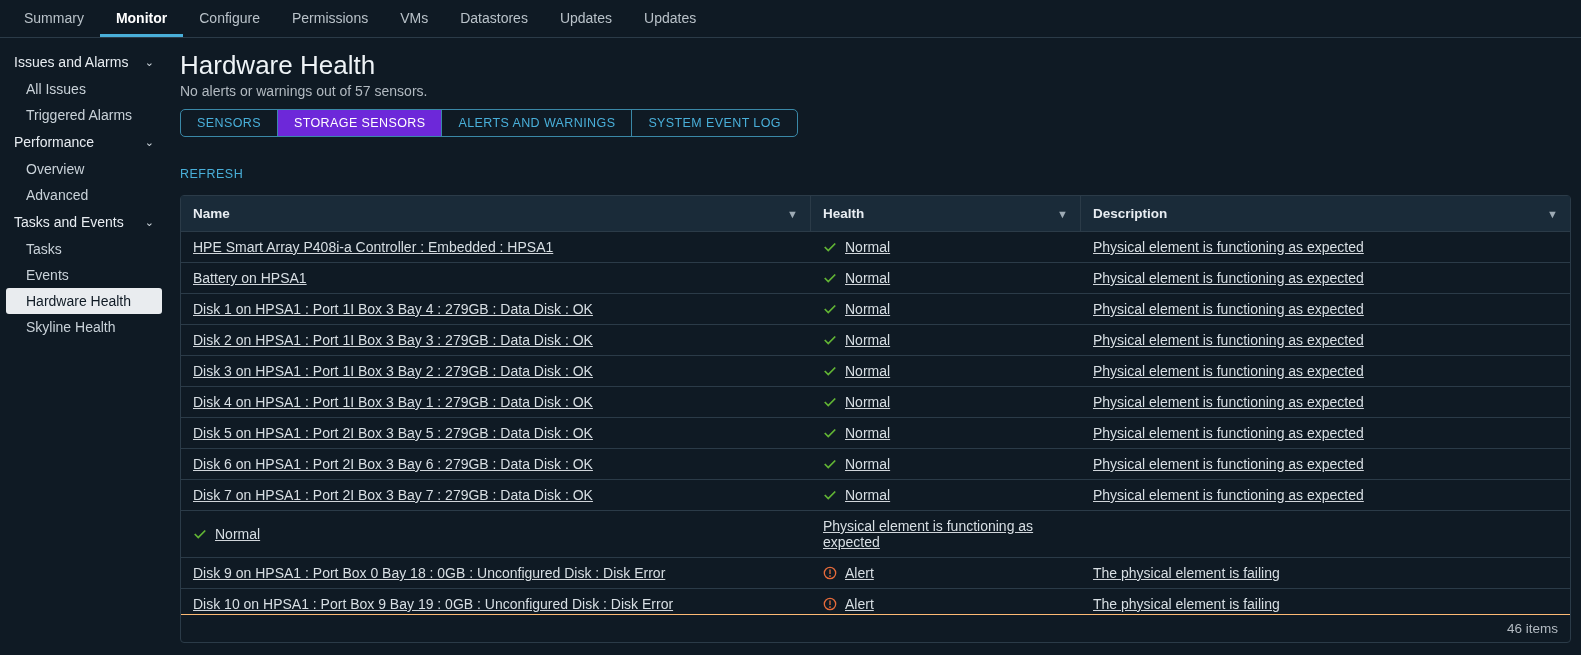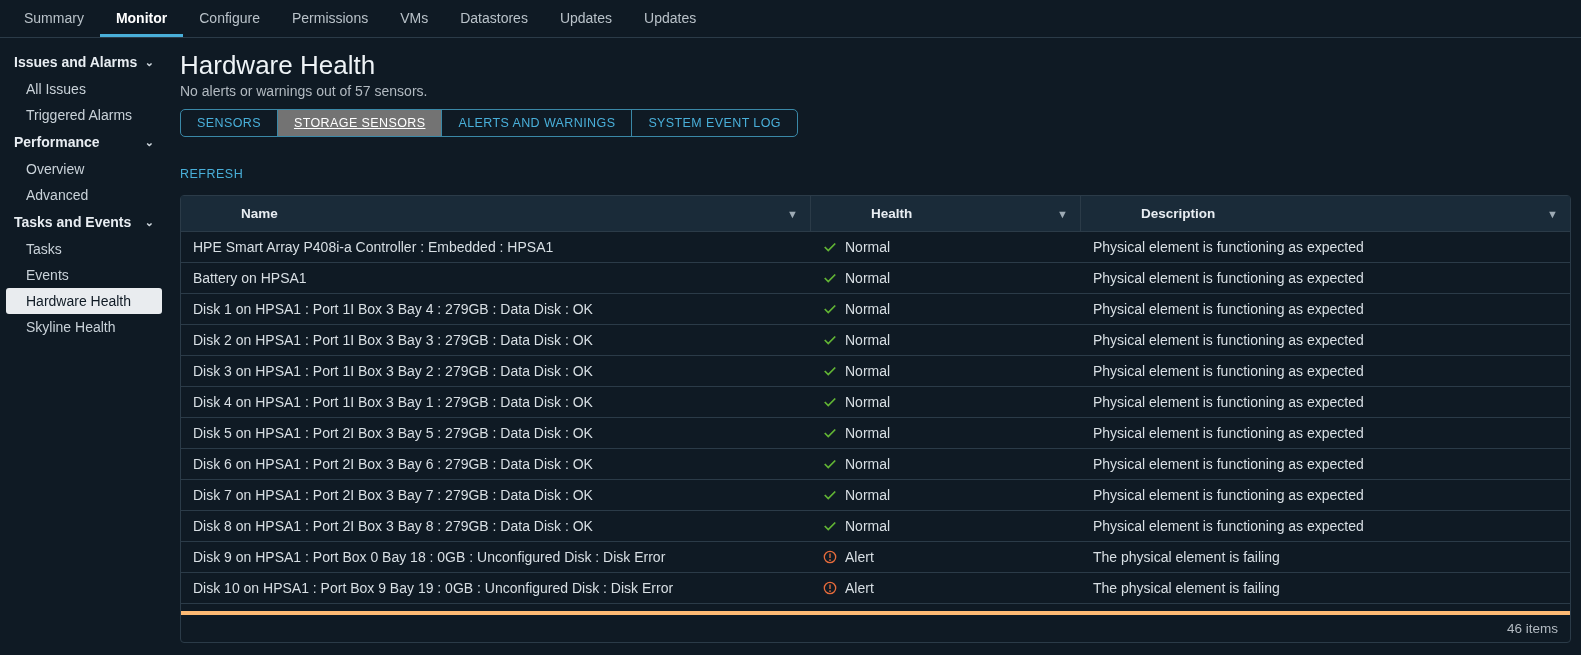--- a/index.html
+++ b/index.html
@@ -37,21 +37,21 @@
     width: 168px;
     padding: 10px 6px;
     flex-shrink: 0;
   }
   .side-group {
     display: flex;
     align-items: center;
     justify-content: space-between;
     padding: 6px 8px;
     color: #e8edf2;
-    font-weight: 700;
+    font-weight: 400;
     font-size: 14px;
     cursor: pointer;
   }
   .side-item {
     padding: 5px 8px 5px 20px;
     color: #c9d2d9;
     font-size: 14px;
     cursor: pointer;
     border-radius: 3px;
   }
@@ -84,21 +84,21 @@
   }
   .subtab {
     padding: 6px 16px;
     color: #49afd9;
     font-size: 12.5px;
     letter-spacing: .4px;
     cursor: pointer;
     border-right: 1px solid #3a88a7;
   }
   .subtab:last-child { border-right: none; }
-  .subtab.active { background: #737373; color: #fff; text-decoration: underline; }
+  .subtab.active { background: #6d28d9; color: #fff; }
   .refresh {
     color: #49afd9;
     font-size: 12.5px;
     letter-spacing: .5px;
     margin-bottom: 14px;
     cursor: pointer;
     margin-top: 12px;
   }
   .tablewrap {
     border: 1px solid #2b3b48;
@@ -116,29 +116,29 @@
     font-weight: 600;
     color: #e8edf2;
   }
   .th {
     padding: 10px 12px;
     border-right: 1px solid #2b3b48;
     display: flex;
     align-items: center;
     justify-content: space-between;
     font-size: 13.5px;
-    margin-left: 48px;
   }
   .th:last-child { border-right: none; }
   .filter-ico { font-size: 11px; color: #9eabb5; cursor: pointer; }
   .tbody {
     overflow-y: auto;
     flex: 1;
     scrollbar-width: thin;
     scrollbar-color: #3a4b58 #17222d;
+    text-decoration: underline;
   }
   .tbody::-webkit-scrollbar { width: 10px; }
   .tbody::-webkit-scrollbar-track { background: #17222d; }
   .tbody::-webkit-scrollbar-thumb { background: #3a4b58; border-radius: 4px; }
   .tr {
     display: grid;
     grid-template-columns: 630px 270px 1fr;
     border-bottom: 1px solid #2b3b48;
     cursor: pointer;
   }
@@ -159,21 +159,21 @@
     width: 14px; height: 14px; display: inline-flex;
     align-items: center; justify-content: center;
     color: #e66b3b;
   }
   .footer {
     display: flex;
     justify-content: flex-end;
     padding: 6px 12px;
     color: #b2bac1;
     font-size: 13.5px;
-    border-top: 4px solid #fdba74;
+    border-top: 1px solid #fdba74;
   }
 </style>
 </head>
 <body>
 
 <div class="topnav" id="topnav">
     <div class="topnav-item">Summary</div>
     <div class="topnav-item active">Monitor</div>
     <div class="topnav-item">Configure</div>
     <div class="topnav-item">Permissions</div>
@@ -338,21 +338,20 @@
               <span class="ico-normal">
                 <svg viewBox="0 0 16 16" width="14" height="14">
                   <path fill="none" stroke="currentColor" stroke-width="2" d="M2 8 l4 4 l8 -8"></path>
                 </svg>
               </span>
               <span>Normal</span>
             </div>
             <div class="td">Physical element is functioning as expected</div>
           </div>
           <div class="tr">
-            <div class="td">Disk 8 on HPSA1 : Port 2I Box 3 Bay 8 : 279GB : Data Disk : OK</div>
             <div class="td">
               <span class="ico-normal">
                 <svg viewBox="0 0 16 16" width="14" height="14">
                   <path fill="none" stroke="currentColor" stroke-width="2" d="M2 8 l4 4 l8 -8"></path>
                 </svg>
               </span>
               <span>Normal</span>
             </div>
             <div class="td">Physical element is functioning as expected</div>
           </div>

